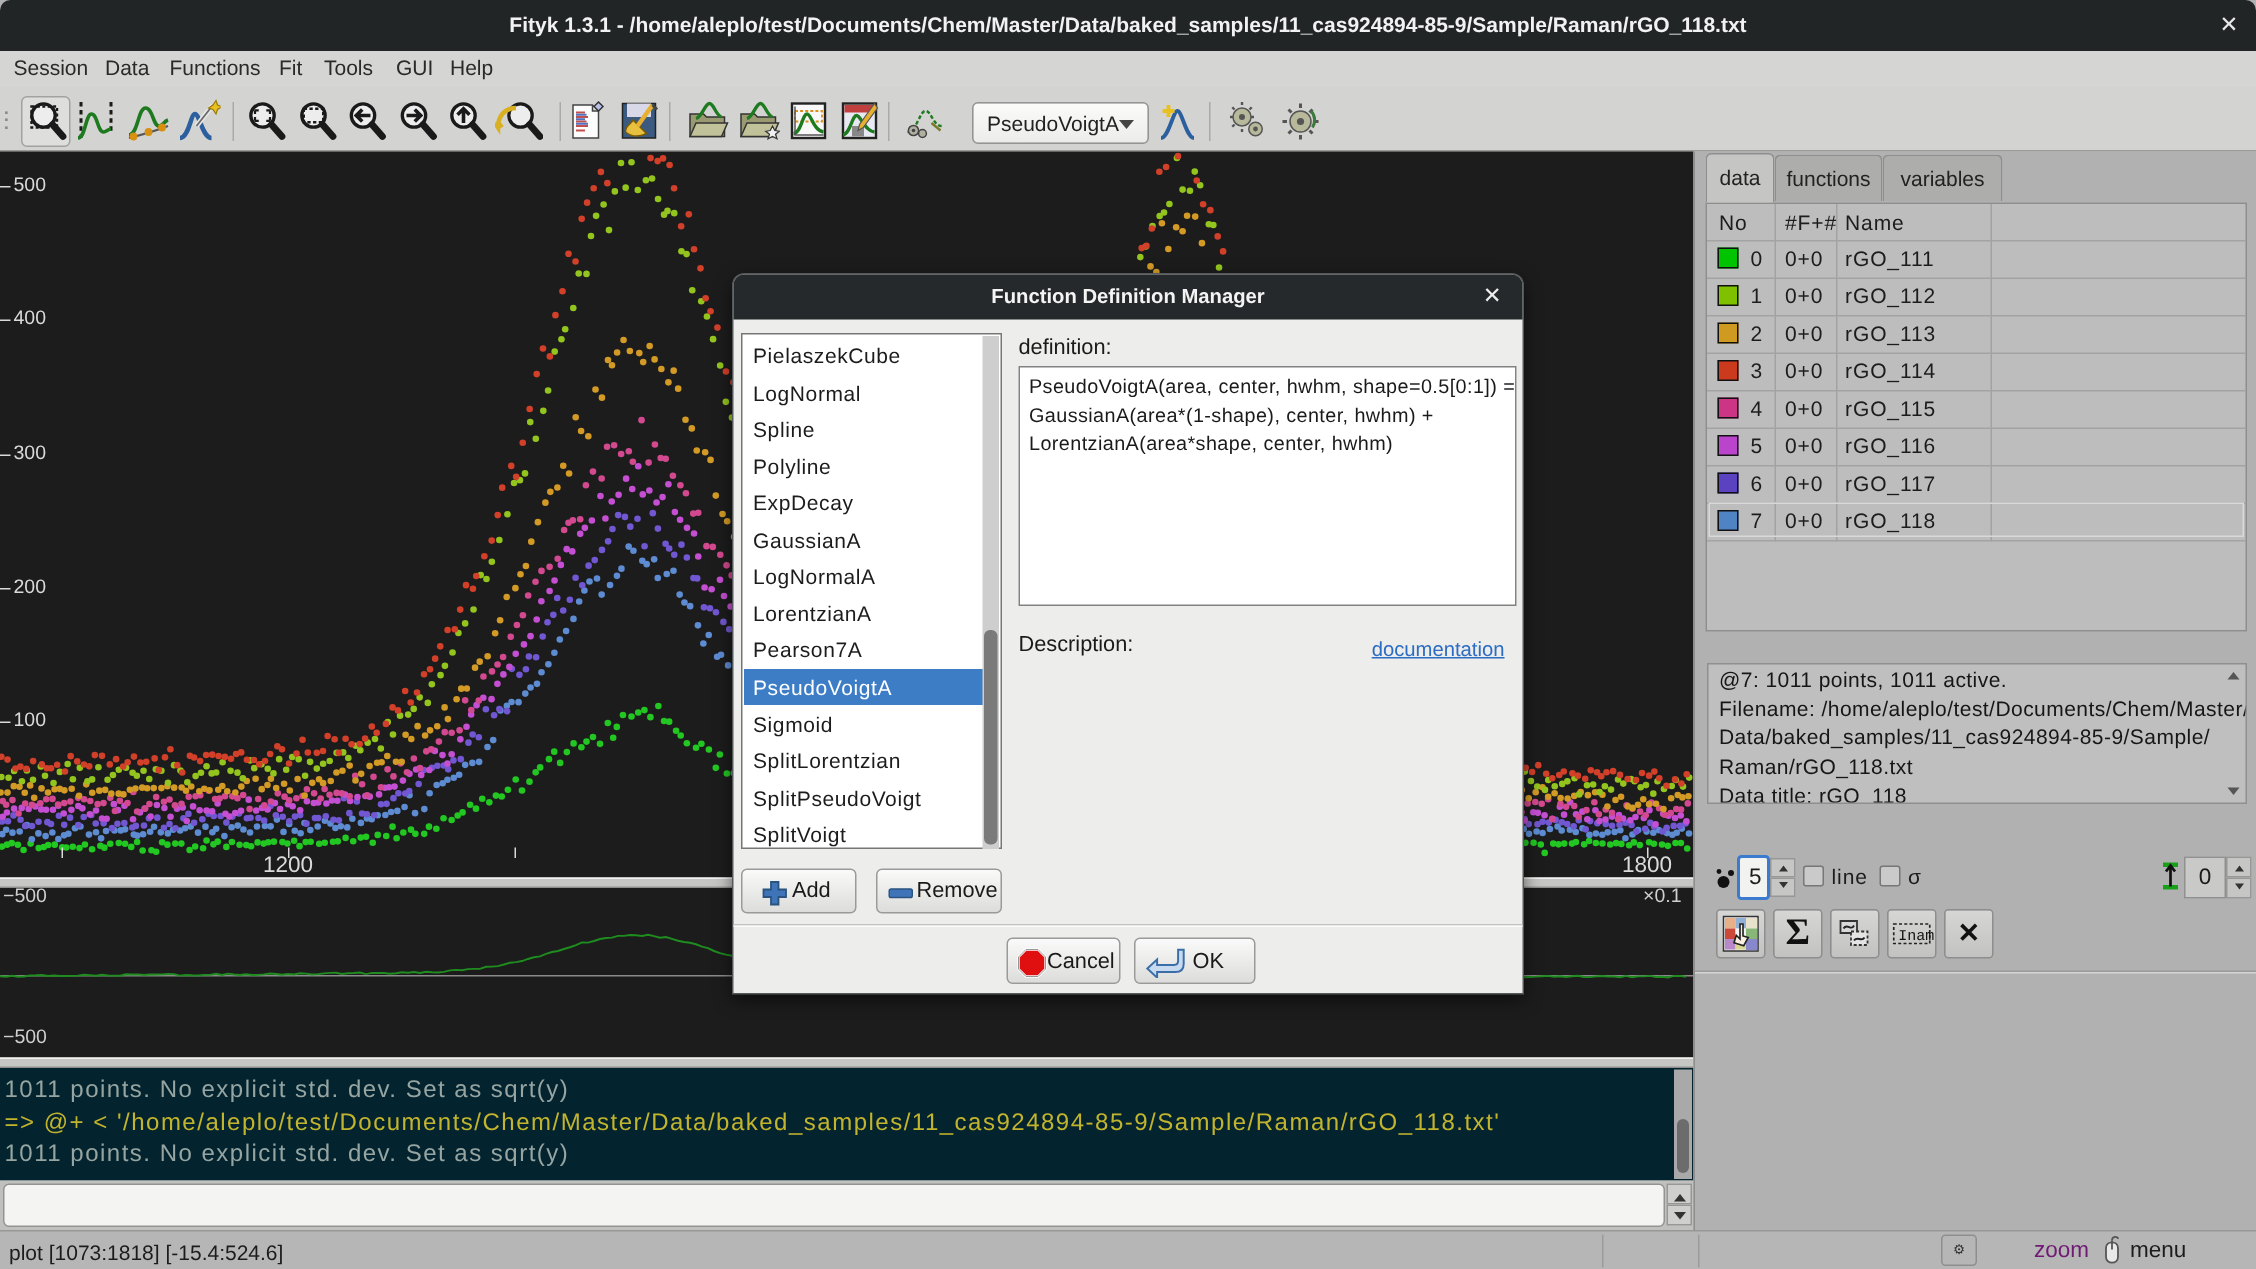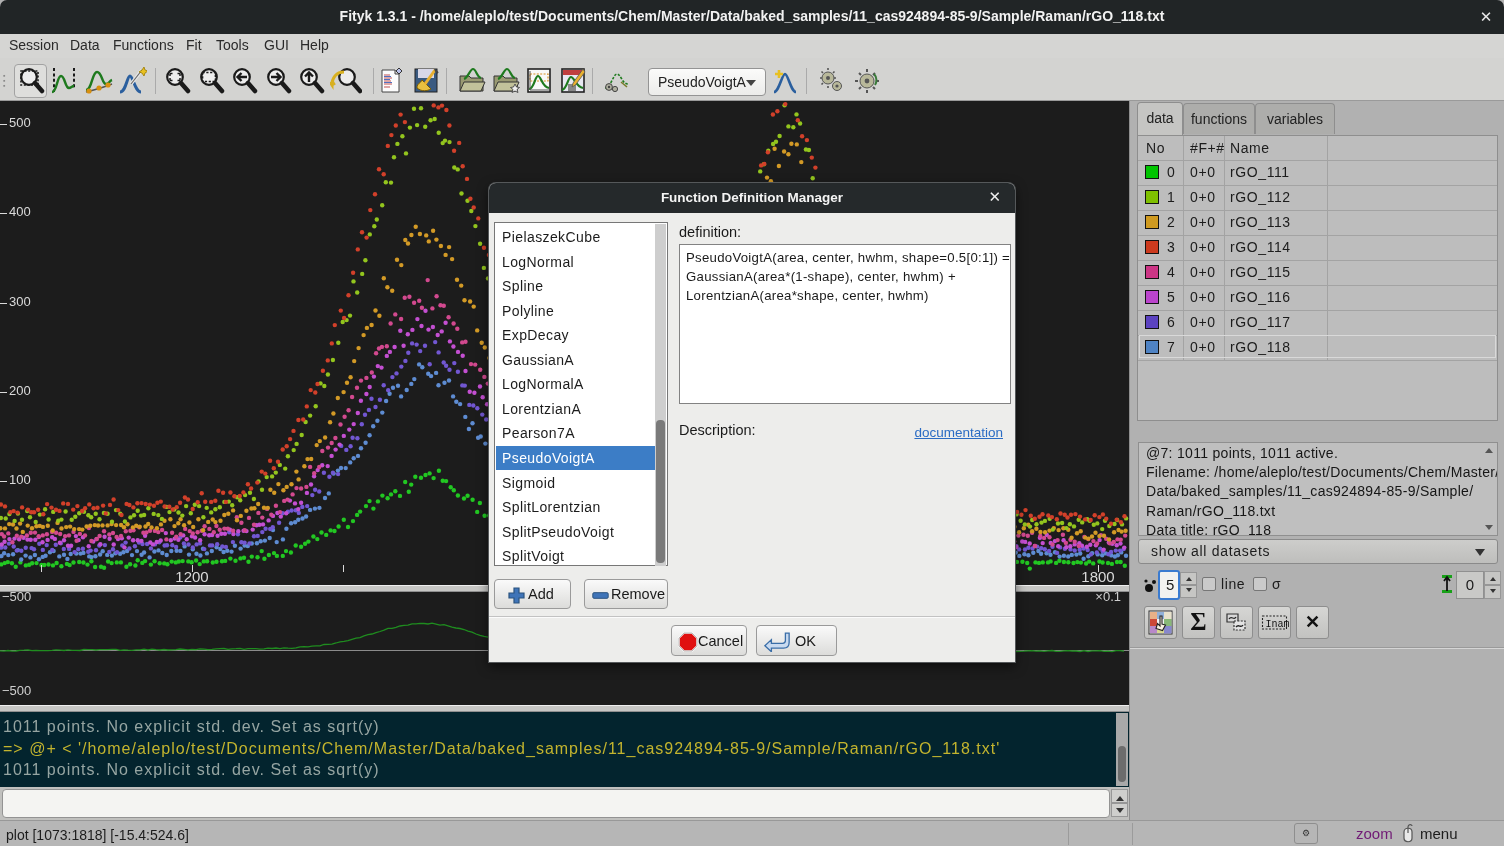--- a/index.html
+++ b/index.html
@@ -2472,21 +2472,20 @@
     <div class="vline" style="left:86px"></div>
     <div class="vline" style="left:189px"></div>
     <div class="rtxt" style="left:8px;top:4px">No</div>
     <div class="rtxt" style="left:52px;top:4px">#F+#</div>
     <div class="rtxt" style="left:92px;top:4px">Name</div>
   <div style="position:absolute;left:1px;top:199px;width:357px;height:23px;border:1px solid #d9d9d9"></div>
     </div>
   <div id="infobox">@7: 1011 points, 1011 active.<br>Filename: /home/aleplo/test/Documents/Chem/Master/<br>Data/baked_samples/11_cas924894-85-9/Sample/<br>Raman/rGO_118.txt<br>Data title: rGO_118</div>
   <div style="position:absolute;left:355px;top:343px;width:0;height:0;border:4px solid transparent;border-bottom:5px solid #555"></div>
  <div style="position:absolute;left:355px;top:424px;width:0;height:0;border:4px solid transparent;border-top:5px solid #555"></div>
- <div id="ddown">show all datasets</div>
 
   <div style="position:absolute;left:14px;top:477px;width:13px;height:13px">
     <svg width="14" height="16" viewBox="0 0 14 16">
         <circle cx="5" cy="10" r="4" fill="#111"></circle>
         <circle cx="10" cy="4" r="2" fill="#111"></circle>
         <circle cx="2" cy="3" r="1.6" fill="#111"></circle>
       </svg></div>
   <div style="position:absolute;left:28px;top:469px;width:22px;height:30px;background:#f2f2f0;border:2px solid #3a7bd0;border-radius:3px;font-size:15px;line-height:26px;padding-left:6px">5</div>
   <div class="spincol" style="left:50px;top:471px;height:26px">
       <div class="b" style="top:0;height:13px;background:#c6c6c4"><span class="arr-u" style="border-width:3.5px;border-bottom-width:4.5px;margin-top:1px"></span></div>

